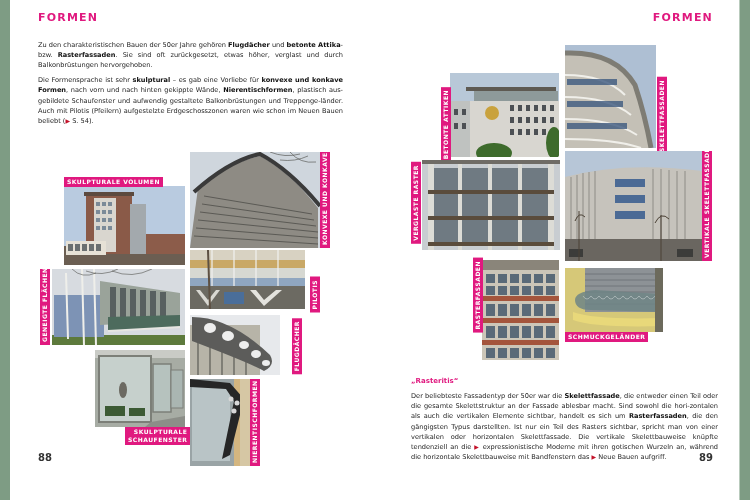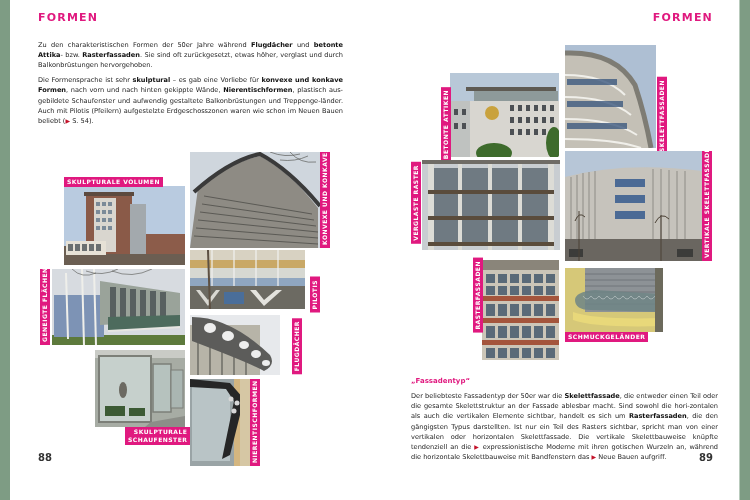--- a/index.html
+++ b/index.html
@@ -41,21 +41,21 @@
 </head>
 <body>
 
 <div class="spine-left"></div>
 <div class="spine-right"></div>
 
 <div class="page page-left">
   <div class="section-title">FORMEN</div>
 
   <div class="body-text left-text">
-    <p><span>Zu den charakteristischen Formen der 50er Jahre während </span><b>Flugdächer</b><span> und </span><b>betonte Attika</b><span>- bzw. </span><b>Rasterfassaden</b><span>. Sie sind oft zurückgesetzt, etwas höher, verglast und durch Balkonbrüstungen hervorgehoben.</span></p>
+    <p><span>Zu den charakteristischen Bauen der 50er Jahre gehören </span><b>Flugdächer</b><span> und </span><b>betonte Attika</b><span>- bzw. </span><b>Rasterfassaden</b><span>. Sie sind oft zurückgesetzt, etwas höher, verglast und durch Balkonbrüstungen hervorgehoben.</span></p>
     <p><span>Die Formensprache ist sehr </span><b>skulptural</b><span> – es gab eine Vorliebe für </span><b>konvexe und konkave Formen</b><span>, nach vorn und nach hinten gekippte Wände, </span><b>Nierentischformen</b><span>, plastisch aus-gebildete Schaufenster und aufwendig gestaltete Balkonbrüstungen und Treppenge-länder. Auch mit Pilotis (Pfeilern) aufgestelzte Erdgeschosszonen waren wie schon im Neuen Bauen beliebt (</span><span class="arrow">▶</span><span> S. 54).</span></p>
   </div>
 
   <div class="photo" style="left:54px; top:186px; width:121px; height:79px;">
     <svg width="121" height="79" viewBox="0 0 121 79">
       <rect width="121" height="79" fill="#b9cbe0"></rect>
       <rect x="0" y="60" width="121" height="19" fill="#6b5e52"></rect>
       <rect x="22" y="8" width="46" height="60" fill="#8a5a48"></rect>
       <rect x="30" y="12" width="22" height="54" fill="#d9d6cf"></rect>
       <g fill="#7b8a98">
@@ -410,19 +410,19 @@
       <path d="M10 32 Q10 24 30 22 L96 26 L96 44 L26 42 Q10 42 10 32 Z" fill="#6f8586" opacity="0.85"></path>
       <g stroke="#c8d0d0" stroke-width="0.6" fill="none">
           <path d="M18 28 Q22 34 26 28 Q30 34 34 28 Q38 34 42 28 Q46 34 50 28 Q54 34 58 28 Q62 34 66 28 Q70 34 74 28 Q78 34 82 28 Q86 34 90 28"></path>
         </g>
       <path d="M8 44 Q30 52 98 50 L98 58 Q30 60 8 52 Z" fill="#e8d87a"></path>
       <rect x="90" y="0" width="8" height="64" fill="#6c6a5c"></rect>
     </svg>
   </div>
   <div class="label" style="left:190px; top:332px;">SCHMUCKGELÄNDER</div>
 
-  <div class="subhead">„Fassadentyp“</div>
+  <div class="subhead">„Rasteritis“</div>
   <div class="body-text right-text">
     <p><span>Der beliebteste Fassadentyp der 50er war die </span><b>Skelettfassade</b><span>, die entweder einen Teil oder die gesamte Skelettstruktur an der Fassade ablesbar macht. Sind sowohl die hori-zontalen als auch die vertikalen Elemente sichtbar, handelt es sich um </span><b>Rasterfassaden</b><span>, die den gängigsten Typus darstellten. Ist nur ein Teil des Rasters sichtbar, spricht man von einer vertikalen oder horizontalen Skelettfassade. Die vertikale Skelettbauweise knüpfte tendenziell an die </span><span class="arrow">▶</span><span> expressionistische Moderne mit ihren gotischen Wurzeln an, während die horizontale Skelettbauweise mit Bandfenstern das </span><span class="arrow">▶</span><span> Neue Bauen aufgriff.</span></p>
   </div>
 
   <div class="page-num">89</div>
 </div>
 
 </body></html>

